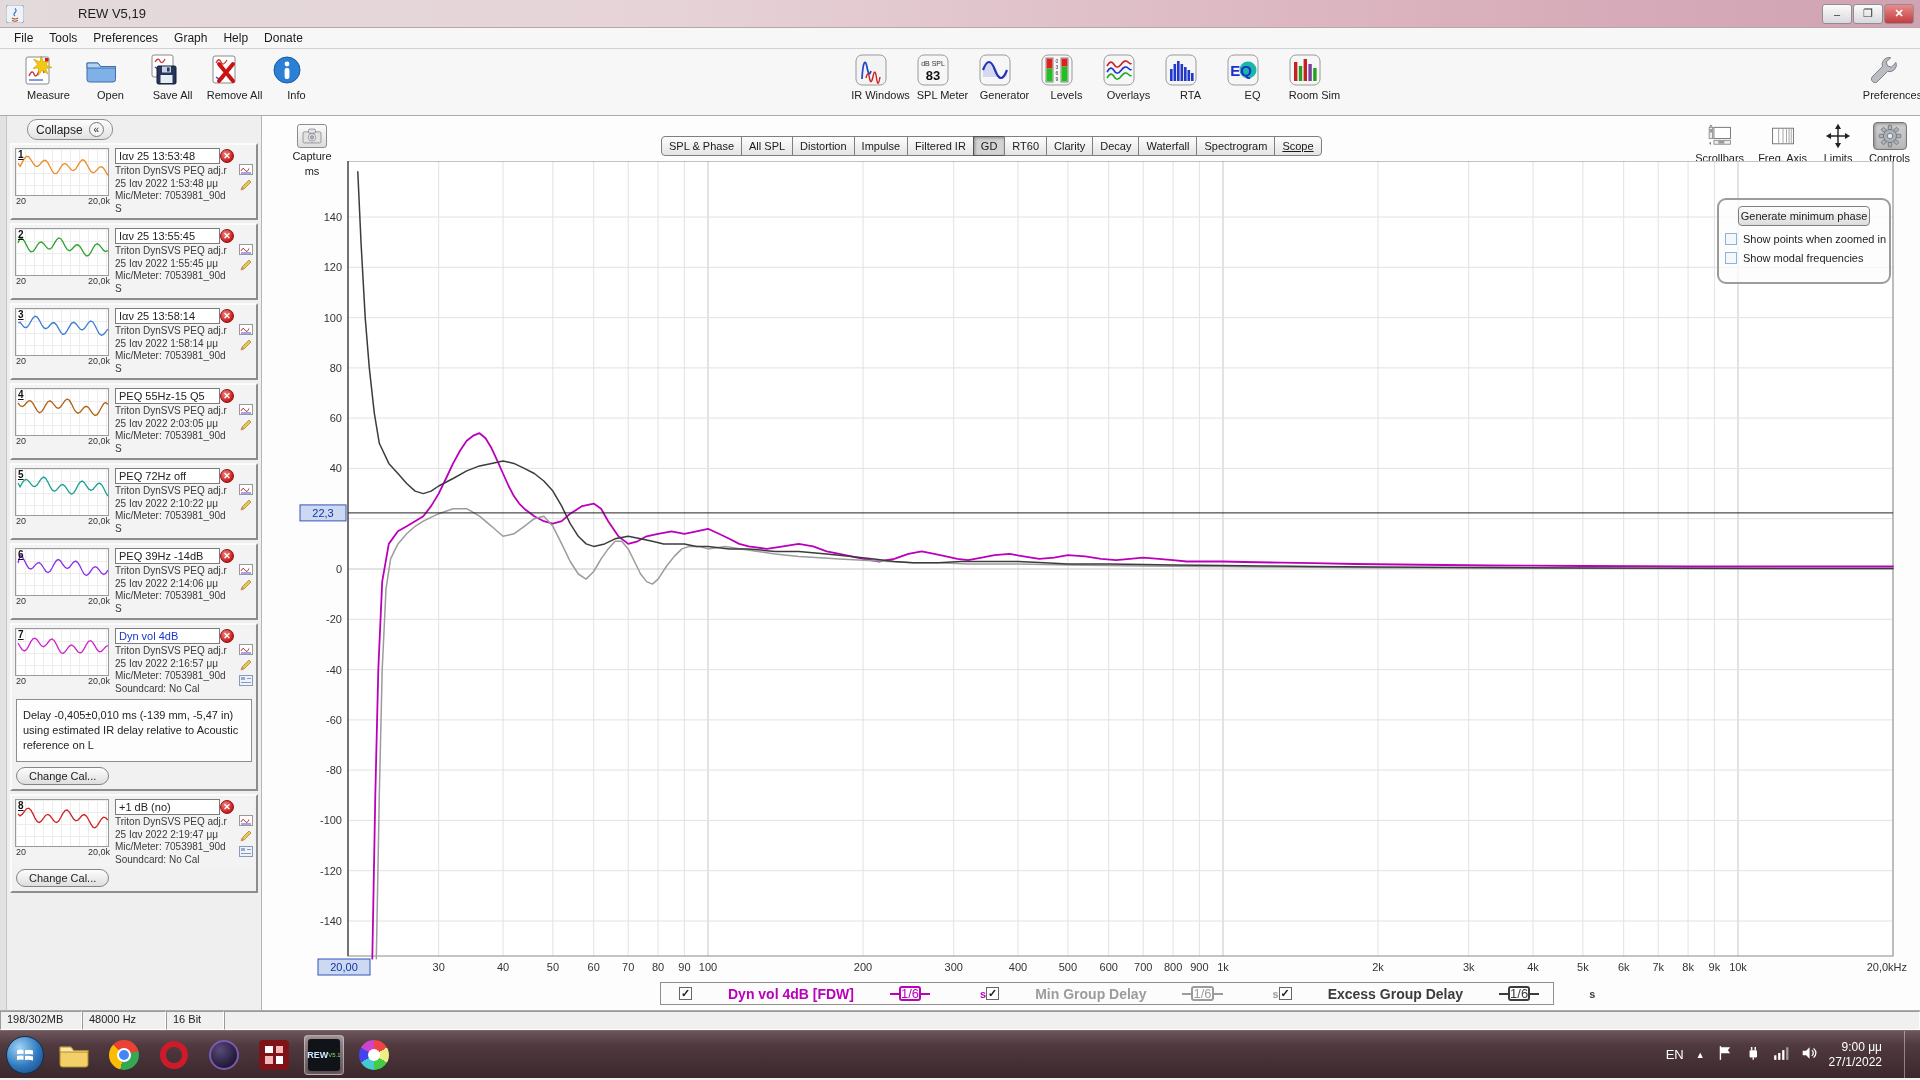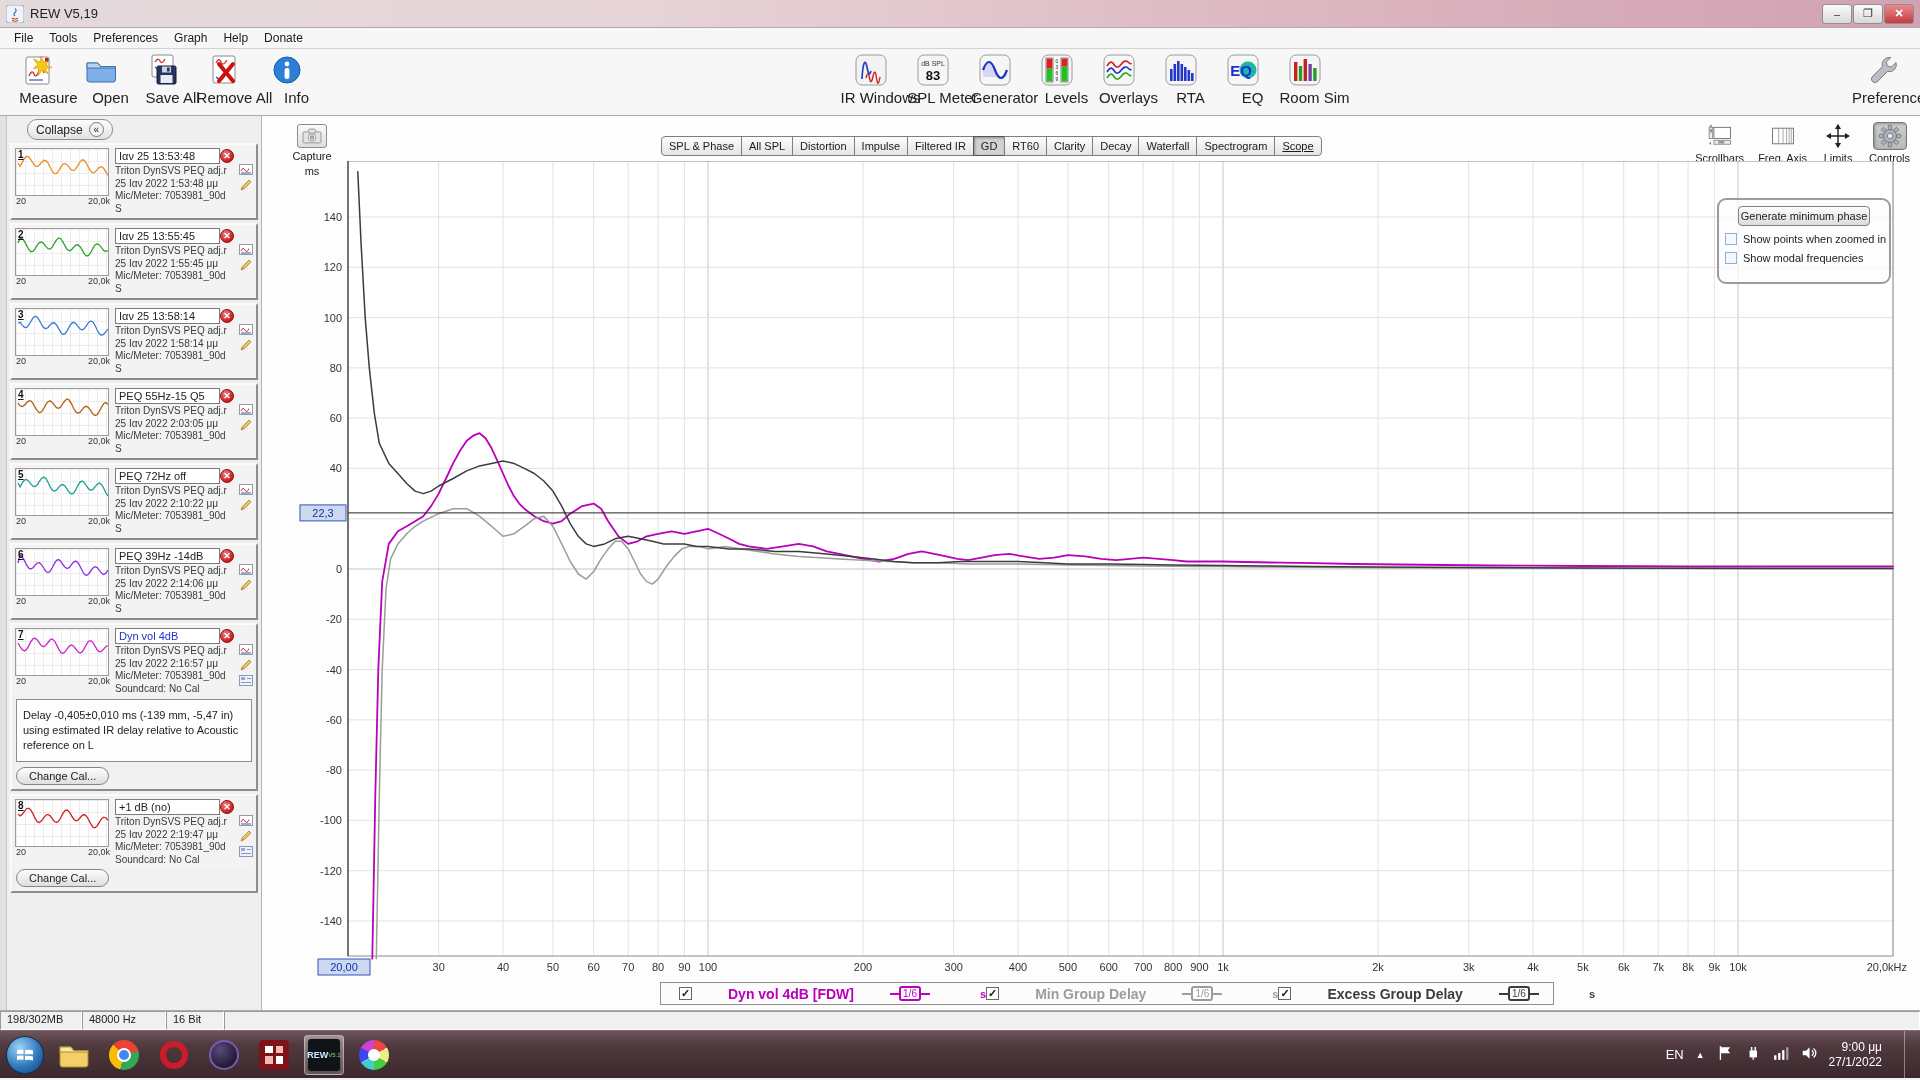--- a/index.html
+++ b/index.html
@@ -3,21 +3,21 @@
 <meta charset="utf-8">
 <style>
   html,body{margin:0;padding:0;background:#000;}
   *{box-sizing:border-box;}
   .screen{position:relative;width:1920px;height:1080px;overflow:hidden;
           font-family:"Liberation Sans",sans-serif;background:#f2f2f2;color:#222;}
 
   
   .titlebar{height:28px;display:flex;align-items:center;padding:0 4px;
     background:linear-gradient(90deg,#e3dadc 0%,#e6d3d7 35%,#ddb9c3 65%,#d6aab8 85%,#cfa3b2 100%);
-    border-bottom:1px solid #b9a6ab;}
+    border-bottom:1px solid #b9a6ab;gap:48px;}
   .titlebar .app-icon{width:18px;height:18px;margin:0 6px 0 2px;}
   .titlebar .title{font-size:13px;color:#1d1d1d;}
   .winbtns{margin-left:auto;display:flex;gap:1px;padding-right:2px;}
   .winbtn{width:30px;height:20px;display:flex;align-items:center;justify-content:center;
     font-size:11px;color:#333;border:1px solid #8f8f93;border-radius:3px;
     background:linear-gradient(#fbfbfb,#d9d9dd);}
   .winbtn.close{background:linear-gradient(#e98b8b,#c33c40);color:#fff;font-weight:bold;}
 
   
   .menubar{height:21px;background:#f7f7f7;display:flex;align-items:center;
@@ -26,21 +26,21 @@
 
   
   .toolbar{height:67px;background:#f7f7f7;border-bottom:1px solid #ababab;position:relative;}
   .tb-group{display:flex;align-items:flex-start;position:absolute;top:4px;}
   .tb-group.left{left:8px;}
   .tb-group.center{left:840px;}
   .tb-group.right{right:6px;}
   .tb-btn{width:62px;display:flex;flex-direction:column;align-items:center;gap:2px;cursor:default;}
   .tb-btn .tb-icon{width:34px;height:34px;}
   .tb-btn .tb-icon svg{width:100%;height:100%;}
-  .tb-btn .tb-label{font-size:15px;color:#222;white-space:nowrap;padding-left:19px;}
+  .tb-btn .tb-label{font-size:11px;color:#222;white-space:nowrap;padding-left:19px;}
 
   
   .main{display:flex;height:894px;}
 
   
   .sidebar{width:262px;background:#efefef;border-right:1px solid #b5b5b5;position:relative;
     padding:2px 3px 0 10px;overflow:hidden;}
   .side-scroll{position:absolute;left:0;top:0;bottom:0;width:7px;background:#e2e2e2;border-right:1px solid #c6c6c6;}
   .collapse-btn{display:inline-flex;align-items:center;gap:6px;font-size:12px;padding:2px 8px;
     border:1px solid #8f8f8f;border-radius:10px;background:linear-gradient(#fdfdfd,#e2e2e2);margin:1px 0 3px 17px;}
@@ -109,21 +109,21 @@
   .ov-label{font-size:11px;color:#222;white-space:nowrap;}
   .legendbar{position:absolute;left:398px;top:866px;width:894px;height:23px;background:#fcfcfc;
     border:1px solid #8f8f8f;display:flex;align-items:center;justify-content:space-between;padding:0 18px;}
   .leg-item{display:flex;align-items:center;gap:8px;}
   .leg-check{width:13px;height:13px;border:1px solid #666;background:#fff;font-size:11px;font-weight:bold;
     display:flex;align-items:center;justify-content:center;color:#222;}
   .leg-label{font-size:14px;font-weight:bold;white-space:nowrap;padding-left:28px;}
   .leg-frac{display:flex;align-items:center;margin-left:28px;}
   .fr-line{width:9px;height:2px;}
   .fr-box{min-width:22px;height:15px;border-width:2px;border-style:solid;border-radius:3px;
-    font-size:10px;display:flex;align-items:center;justify-content:center;background:#fff;}
+    font-size:13px;display:flex;align-items:center;justify-content:center;background:#fff;}
   .leg-s{font-size:11px;font-weight:bold;margin-left:42px;}
 
   
   .statusbar{height:20px;background:#f0f0f0;border-top:1px solid #ababab;display:flex;font-size:11px;}
   .status-cell{border:1px solid;border-color:#9a9a9a #ffffff #ffffff #9a9a9a;padding:1px 6px;
     white-space:nowrap;color:#222;}
   .status-fill{flex:1;border:1px solid;border-color:#9a9a9a #ffffff #ffffff #9a9a9a;}
 
   
   .taskbar{height:48px;background:linear-gradient(#6e565b 0%,#503a3f 30%,#3a272c 100%);

